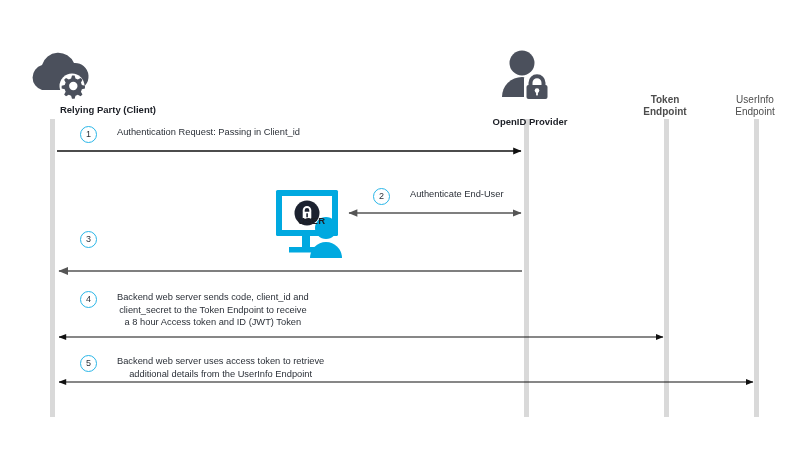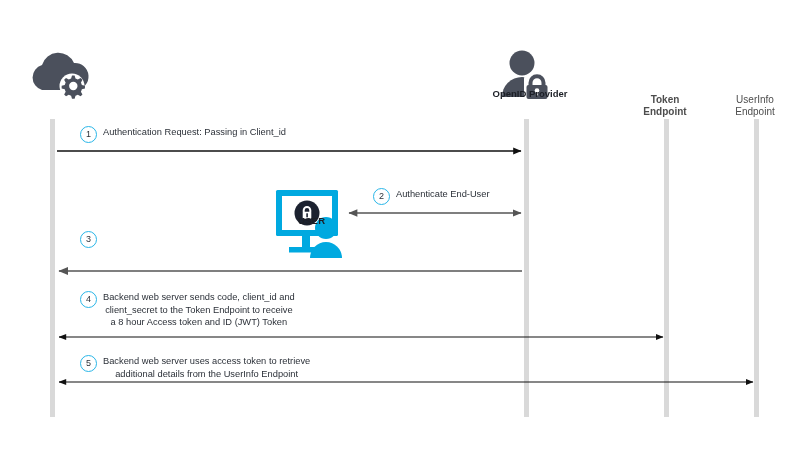--- a/index.html
+++ b/index.html
@@ -39,21 +39,21 @@
     font-weight: bold;
     color: #1c1f26;
     font-size: 9.5px;
   }
   .actor-label.plain {
     font-weight: normal;
     color: #4d4d4d;
     font-size: 10px;
   }
   #actor-rp-label  { left: 0px;   top: 104px; width: 216px; }
-  #actor-op-label  { left: 430px; top: 88px; width: 200px; }
+  #actor-op-label  { left: 430px; top: 116px; width: 200px; }
   #actor-tok-label { left: 605px; top: 94px;  width: 120px; font-weight: bold; }
   #actor-ui-label  { left: 695px; top: 94px;  width: 120px; }
 
   
   .step {
     position: absolute;
     display: flex;
     align-items: flex-start;
   }
   .badge {
@@ -64,21 +64,21 @@
     border: 1.4px solid #29b6e8;
     color: #2b3038;
     font-size: 9px;
     line-height: 15px;
     text-align: center;
     box-sizing: border-box;
     background: #ffffff;
     font-family: "Liberation Sans", sans-serif;
   }
   .step-text {
-    margin-left: 6px;
+    margin-left: 20px;
     font-size: 9.3px;
     line-height: 12.5px;
     color: #2b3038;
     white-space: pre-line;
   }
   .step-text.center { text-align: center; }
 
   #step-1 { left: 80px;  top: 126px; }
   #step-2 { left: 373px; top: 188px; }
   #step-3 { left: 80px;  top: 231px; }
@@ -167,20 +167,21 @@
       <rect x="13" y="57" width="34" height="5.5" fill="#00a9e0"></rect>
       <circle cx="31" cy="23" r="12.5" fill="#1c2230"></circle>
       <path d="M27.7,22.3 v-2.1 a3.3,3.3 0 0 1 6.6,0 V22.3" fill="none" stroke="#ffffff" stroke-width="2"></path>
       <rect x="26.7" y="21.8" width="8.6" height="7" rx="1" fill="#ffffff"></rect>
       <rect x="30.3" y="23.3" width="1.6" height="4" fill="#1c2230"></rect>
       <circle cx="50" cy="38" r="11" fill="#00a9e0"></circle>
       <path d="M34,68 A16,16 0 0 1 66,68 Z" fill="#00a9e0"></path>
     </g>
   </svg>
 
+  <div id="actor-rp-label" class="actor-label bold">Relying Party (Client)</div>
 
   <div id="actor-op-label" class="actor-label bold">OpenID Provider</div>
 
   <div id="actor-tok-label" class="actor-label plain">Token
 Endpoint</div>
 
   <div id="actor-ui-label" class="actor-label plain">UserInfo
 Endpoint</div>
 
   <div id="user-caption">USER</div>

